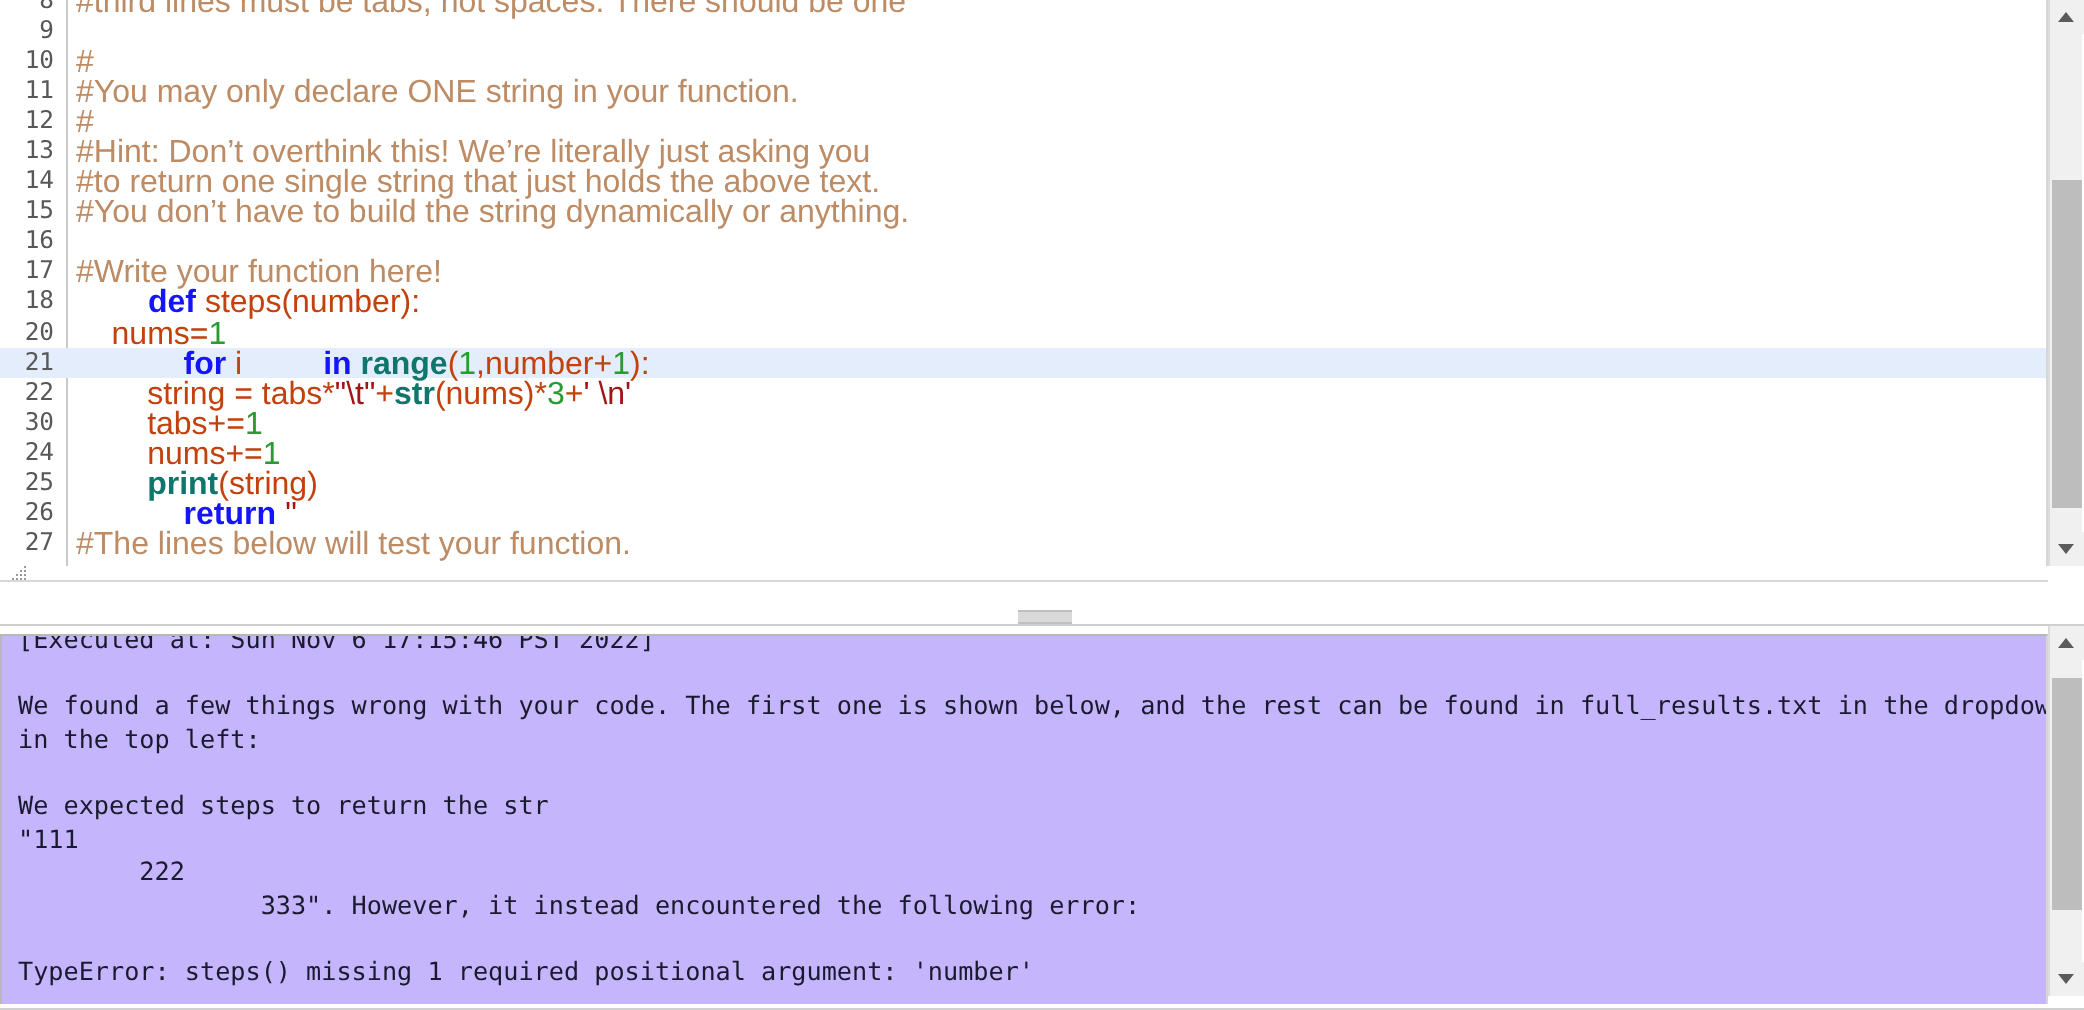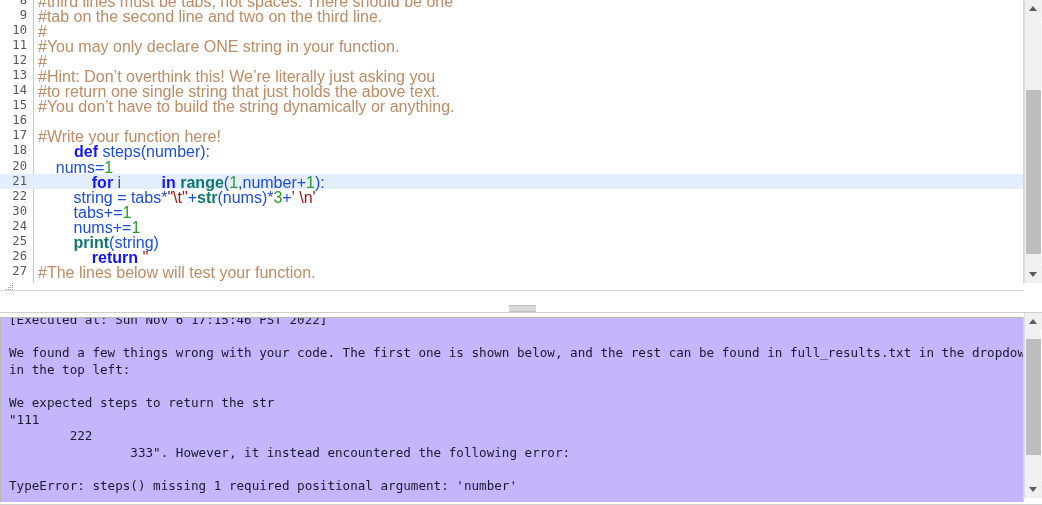--- a/index.html
+++ b/index.html
@@ -55,21 +55,21 @@
     position: absolute;
     left: 38px; top: 0;
     white-space: pre;
     color: #000000;
   }
   .cm { color: #bd8b64; }
   .kw { color: #1414ff; font-weight: bold; margin-left: 36px; }
   .bi { color: #0f766e; font-weight: bold; }
   .num { color: #2a9a33; }
   .str { color: #a01515; }
-  .plain { color: #1d4ed8; }
+  .plain { color: #c2410c; }
 
   
   .code-scroll { position: absolute; left: 0; top: -7px; width: 1024px; }
 
   
   .vscroll {
     position: absolute;
     width: 17px;
     background: #f0f0f0;
     border-left: 1px solid #dcdcdc;
@@ -175,21 +175,21 @@
 </head>
 <body>
 
 <div class="app">
 
   <div class="editor-pane">
     <div class="editor-inner">
       <div class="gutter-bg"></div>
       <div class="code-scroll" id="code-scroll">
           <div class="code-row"><span class="gutter-cell">8</span><span class="code-text"><span class="cm">#third lines must be tabs, not spaces. There should be one</span></span></div>
-          <div class="code-row"><span class="gutter-cell">9</span><span class="code-text"><span class="cm">#tab on the second line and two on the third line.</span></span></div>
+          <div class="code-row"><span class="gutter-cell">9</span></div>
           <div class="code-row"><span class="gutter-cell">10</span><span class="code-text"><span class="cm">#</span></span></div>
           <div class="code-row"><span class="gutter-cell">11</span><span class="code-text"><span class="cm">#You may only declare ONE string in your function.</span></span></div>
           <div class="code-row"><span class="gutter-cell">12</span><span class="code-text"><span class="cm">#</span></span></div>
           <div class="code-row"><span class="gutter-cell">13</span><span class="code-text"><span class="cm">#Hint: Don’t overthink this! We’re literally just asking you</span></span></div>
           <div class="code-row"><span class="gutter-cell">14</span><span class="code-text"><span class="cm">#to return one single string that just holds the above text.</span></span></div>
           <div class="code-row"><span class="gutter-cell">15</span><span class="code-text"><span class="cm">#You don’t have to build the string dynamically or anything.</span></span></div>
           <div class="code-row"><span class="gutter-cell">16</span><span class="code-text"></span></div>
           <div class="code-row"><span class="gutter-cell">17</span><span class="code-text"><span class="cm">#Write your function here!</span></span></div>
           <div class="code-row"><span class="gutter-cell">18</span><span class="code-text"><span class="kw">def </span><span class="plain">steps(number):</span></span></div>
           <div class="code-row"><span class="gutter-cell">20</span><span class="code-text"><span class="plain">    nums=</span><span class="num">1</span></span></div>

